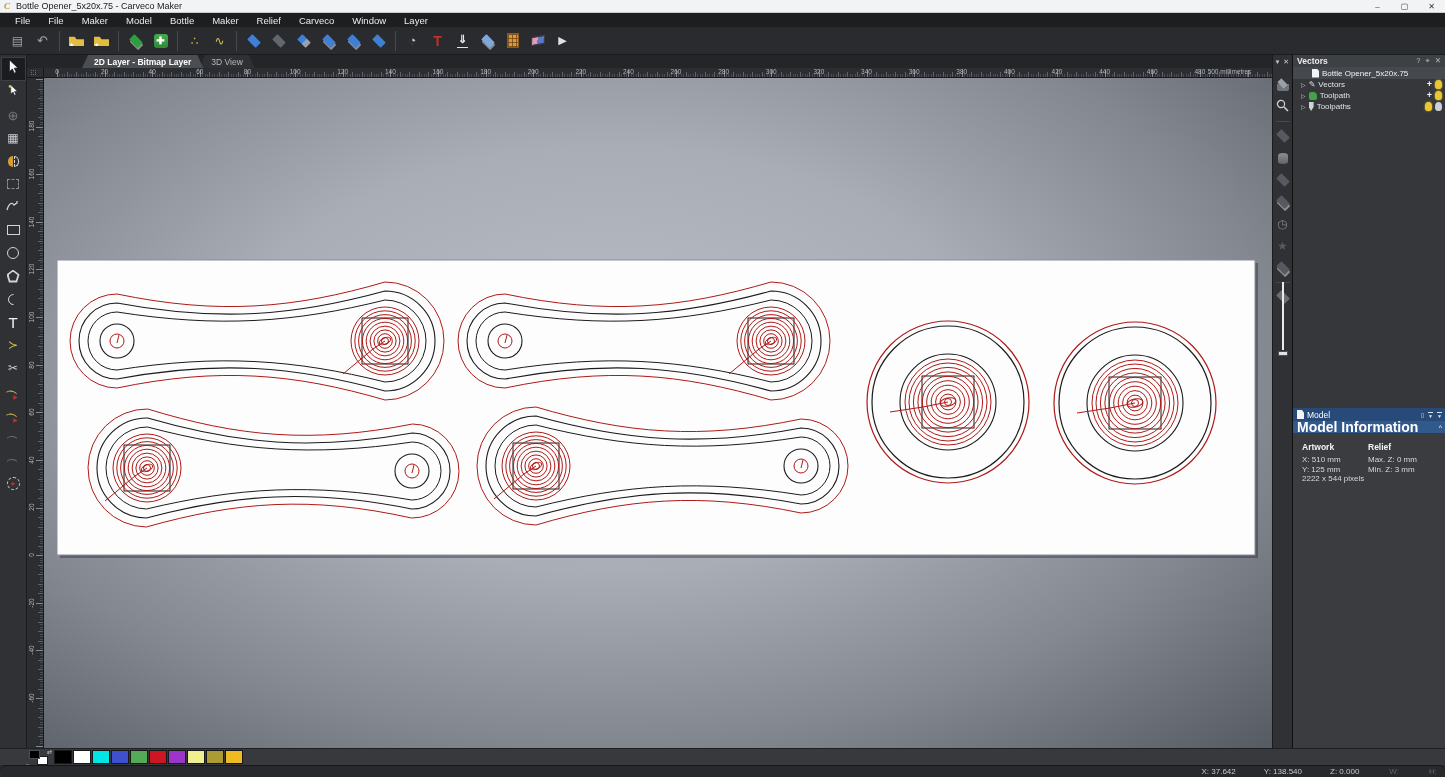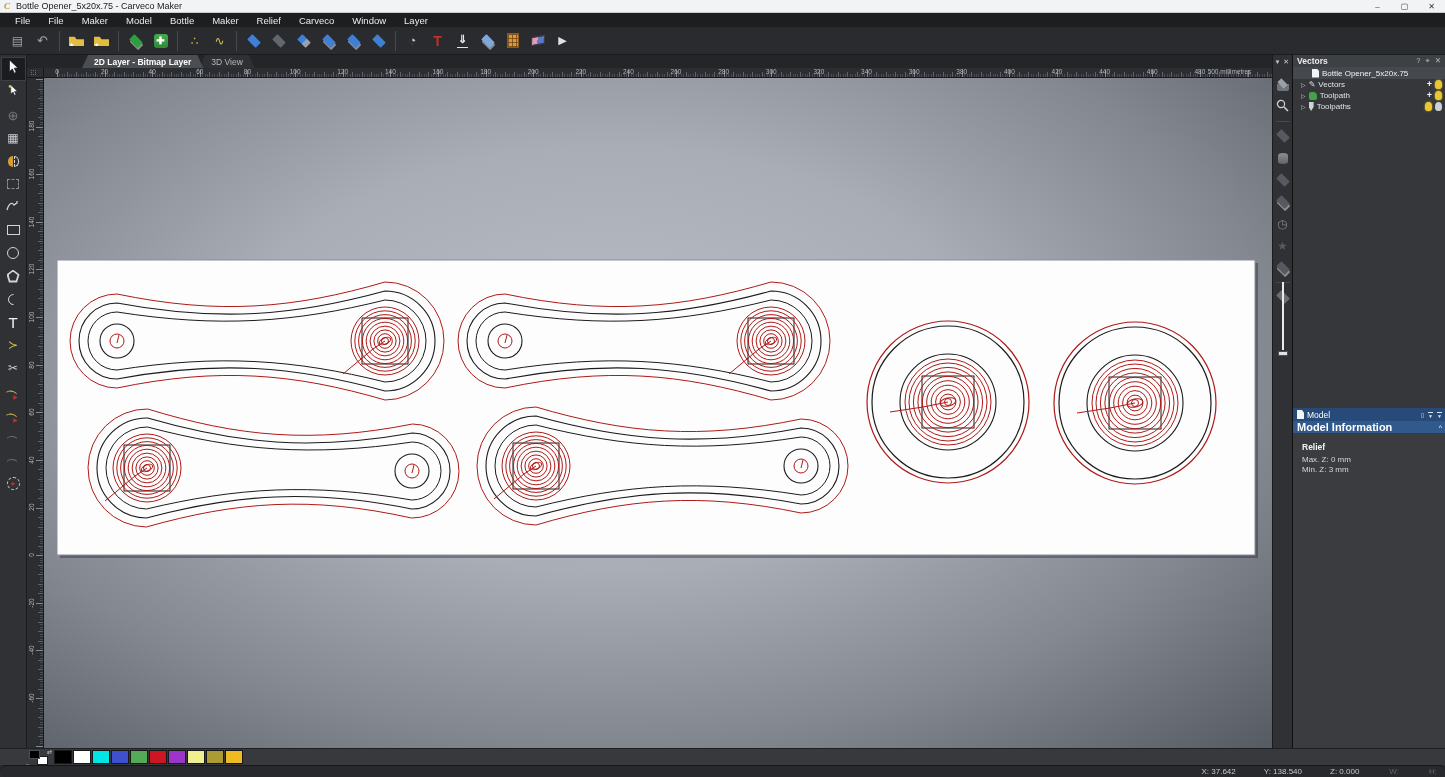--- a/index.html
+++ b/index.html
@@ -115,21 +115,21 @@
   .bulb.on { background:#e9c632; box-shadow:0 0 2px #e9c632;}
   .bulb.off { background:#cdd2d8; }
   .vec-icon { color:#d9dde2; font-size:8px; }
   .bmp-icon { width:8px; height:8px; background:#46a24a; border-radius:2px 4px 2px 2px;}
   .tp-icon { width:5px; height:9px; background:#cfd4da; clip-path:polygon(0 0,100% 0,100% 55%,50% 100%,0 55%);}
   #model-header { position:absolute; top:353px; left:0; width:153px; height:13px; background:#274a78; display:flex; align-items:center; gap:3px; padding:0 4px; color:#fff;}
   #model-header .ttl { font-size:8.5px; }
   #model-header .btns { margin-left:auto; display:flex; gap:4px; font-size:6px; color:#dfe5ec; align-items:center;}
   .collapse-glyph { border-top:1px solid #dfe5ec; font-size:5px; line-height:4px; padding-top:1px;}
   #info-bar { position:absolute; top:366px; left:0; width:153px; height:12px; background:#31598c; display:flex; align-items:center; padding:0 4px; color:#fff;}
-  #info-bar .ttl { font-size:11px; font-weight:bold;}
+  #info-bar .ttl { font-size:14px; font-weight:bold;}
   #info-bar .chev { margin-left:auto; font-size:7px;}
   #model-content { position:absolute; top:378px; left:0; width:153px; bottom:0; background:#3a3c3f; display:flex; gap:0; padding:9px 0 0 9px;}
   .info-col { width:66px; }
   .info-col h4 { font-size:8.5px; font-weight:bold; color:#f2f4f6; margin-bottom:3px;}
   .info-col div { font-size:8px; color:#d4d8dd; line-height:9.5px; }
   
   #palette-bar { position:absolute; left:0; top:748px; width:1445px; height:17px; background:#37393d; border-top:1px solid #1f2023; }
   #fgbg { position:absolute; left:28px; top:1px; width:22px; height:15px; }
   #fgbg .bg2 { position:absolute; left:9px; top:6px; width:11px; height:9px; background:#fff; border:1px solid #1a1b1d;}
   #fgbg .fg { position:absolute; left:1px; top:0px; width:11px; height:9px; background:#000; border:1px solid #4a4d52;}
@@ -594,20 +594,26 @@
       <span class="collapse-glyph">▼</span>
       <span class="collapse-glyph">▼</span>
     </span>
   </div>
   <div id="info-bar">
     <span class="ttl">Model Information</span>
     <span class="chev">^</span>
   </div>
   <div id="model-content">
     <div class="info-col">
+      <h4>Artwork</h4>
+      <div>X: 510 mm</div>
+      <div>Y: 125 mm</div>
+      <div>2222 x 544 pixels</div>
+    </div>
+    <div class="info-col">
       <h4>Relief</h4>
       <div>Max. Z: 0 mm</div>
       <div>Min. Z: 3 mm</div>
     </div>
   </div>
 </div>
 
 <div id="palette-bar">
   <div id="fgbg">
     <span class="bg2" style="background: rgb(255, 255, 255);"></span>

